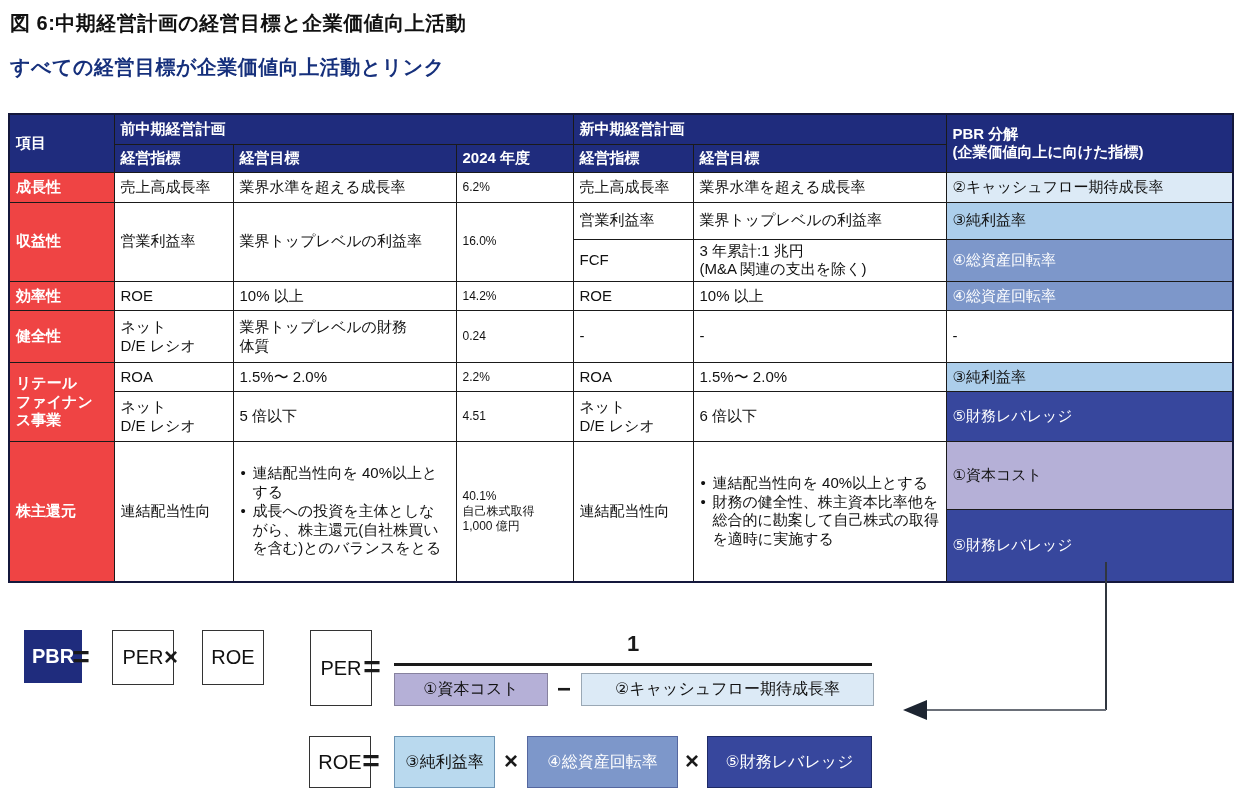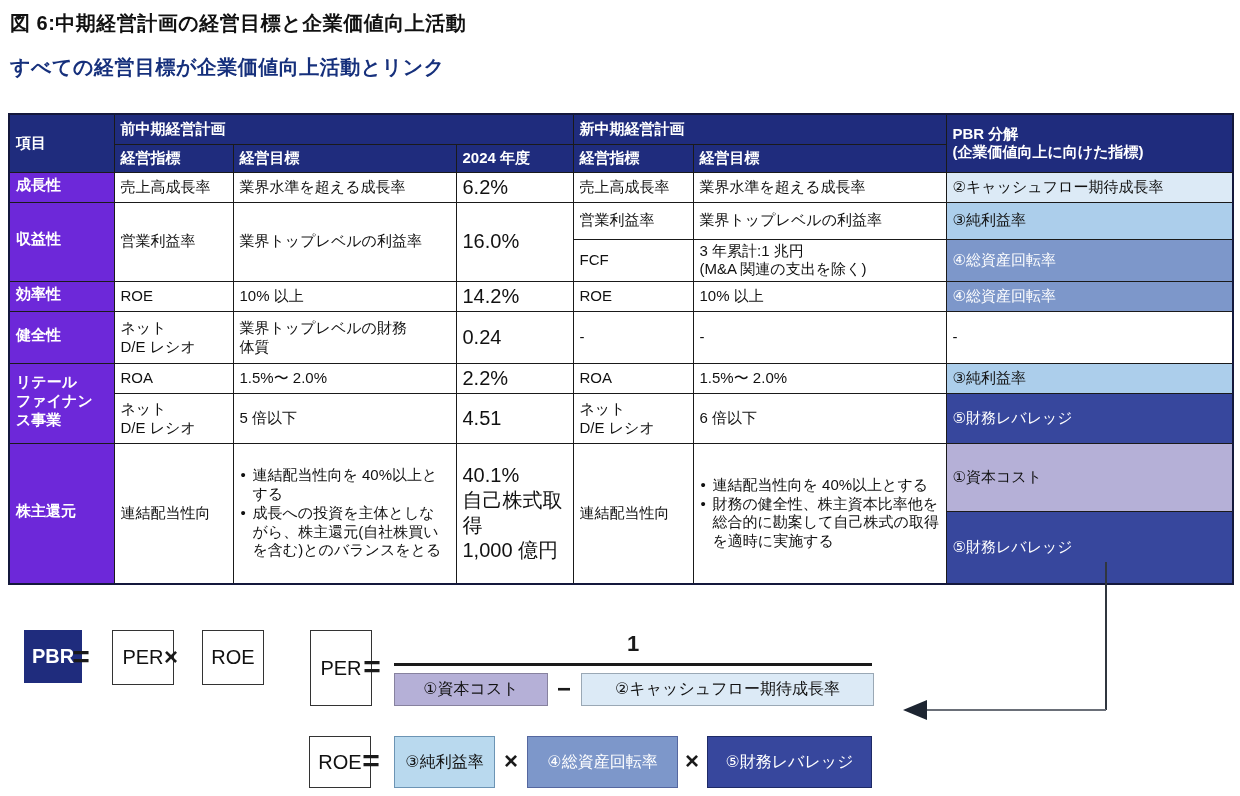--- a/index.html
+++ b/index.html
@@ -11,22 +11,22 @@
   .fig-subtitle{position:absolute;left:10px;top:54px;font-size:20px;font-weight:700;color:#16307C;letter-spacing:.5px;}
 
   
   table.main{position:absolute;left:8px;top:97px;width:1224px;border-collapse:collapse;table-layout:fixed;
     font-size:15px;line-height:1.25;margin-top:16px;}
   table.main td,table.main th{border:1px solid #1a1a1a;padding:2px 6px;vertical-align:middle;text-align:left;
     overflow:hidden;}
   table.main{border:2px solid #14183c;}
   th.navy{background:#1F2C7D;color:#fff;font-weight:700;text-align:center;border:1px solid #fff;}
   th.navy.bb-dark{border-bottom:1px solid #1a1a1a;}
-  th.rowlab{background:#6d28d9;color:#fff;font-weight:700;text-align:left;border:1px solid #fff;vertical-align:middle;font-family:Liberation Mono, monospace;}
-  td.val{text-align:center;font-size:20px;}
+  th.rowlab{background:#ef4444;color:#fff;font-weight:700;text-align:left;border:1px solid #fff;vertical-align:middle;}
+  td.val{text-align:center;font-size:12px;}
   .pbr-pale{background:#DCEAF6;}
   .pbr-light{background:#ACCEEB;}
   .pbr-med{background:#7D97CA;color:#fff;}
   .pbr-dark{background:#37479D;color:#fff;}
   .pbr-lav{background:#B5B0D7;}
   ul.bullets{margin:0;padding:0;list-style:none;}
   ul.bullets li{position:relative;padding-left:13px;margin:0;}
   ul.bullets li::before{content:"•";position:absolute;left:1px;top:0;}
 
   

